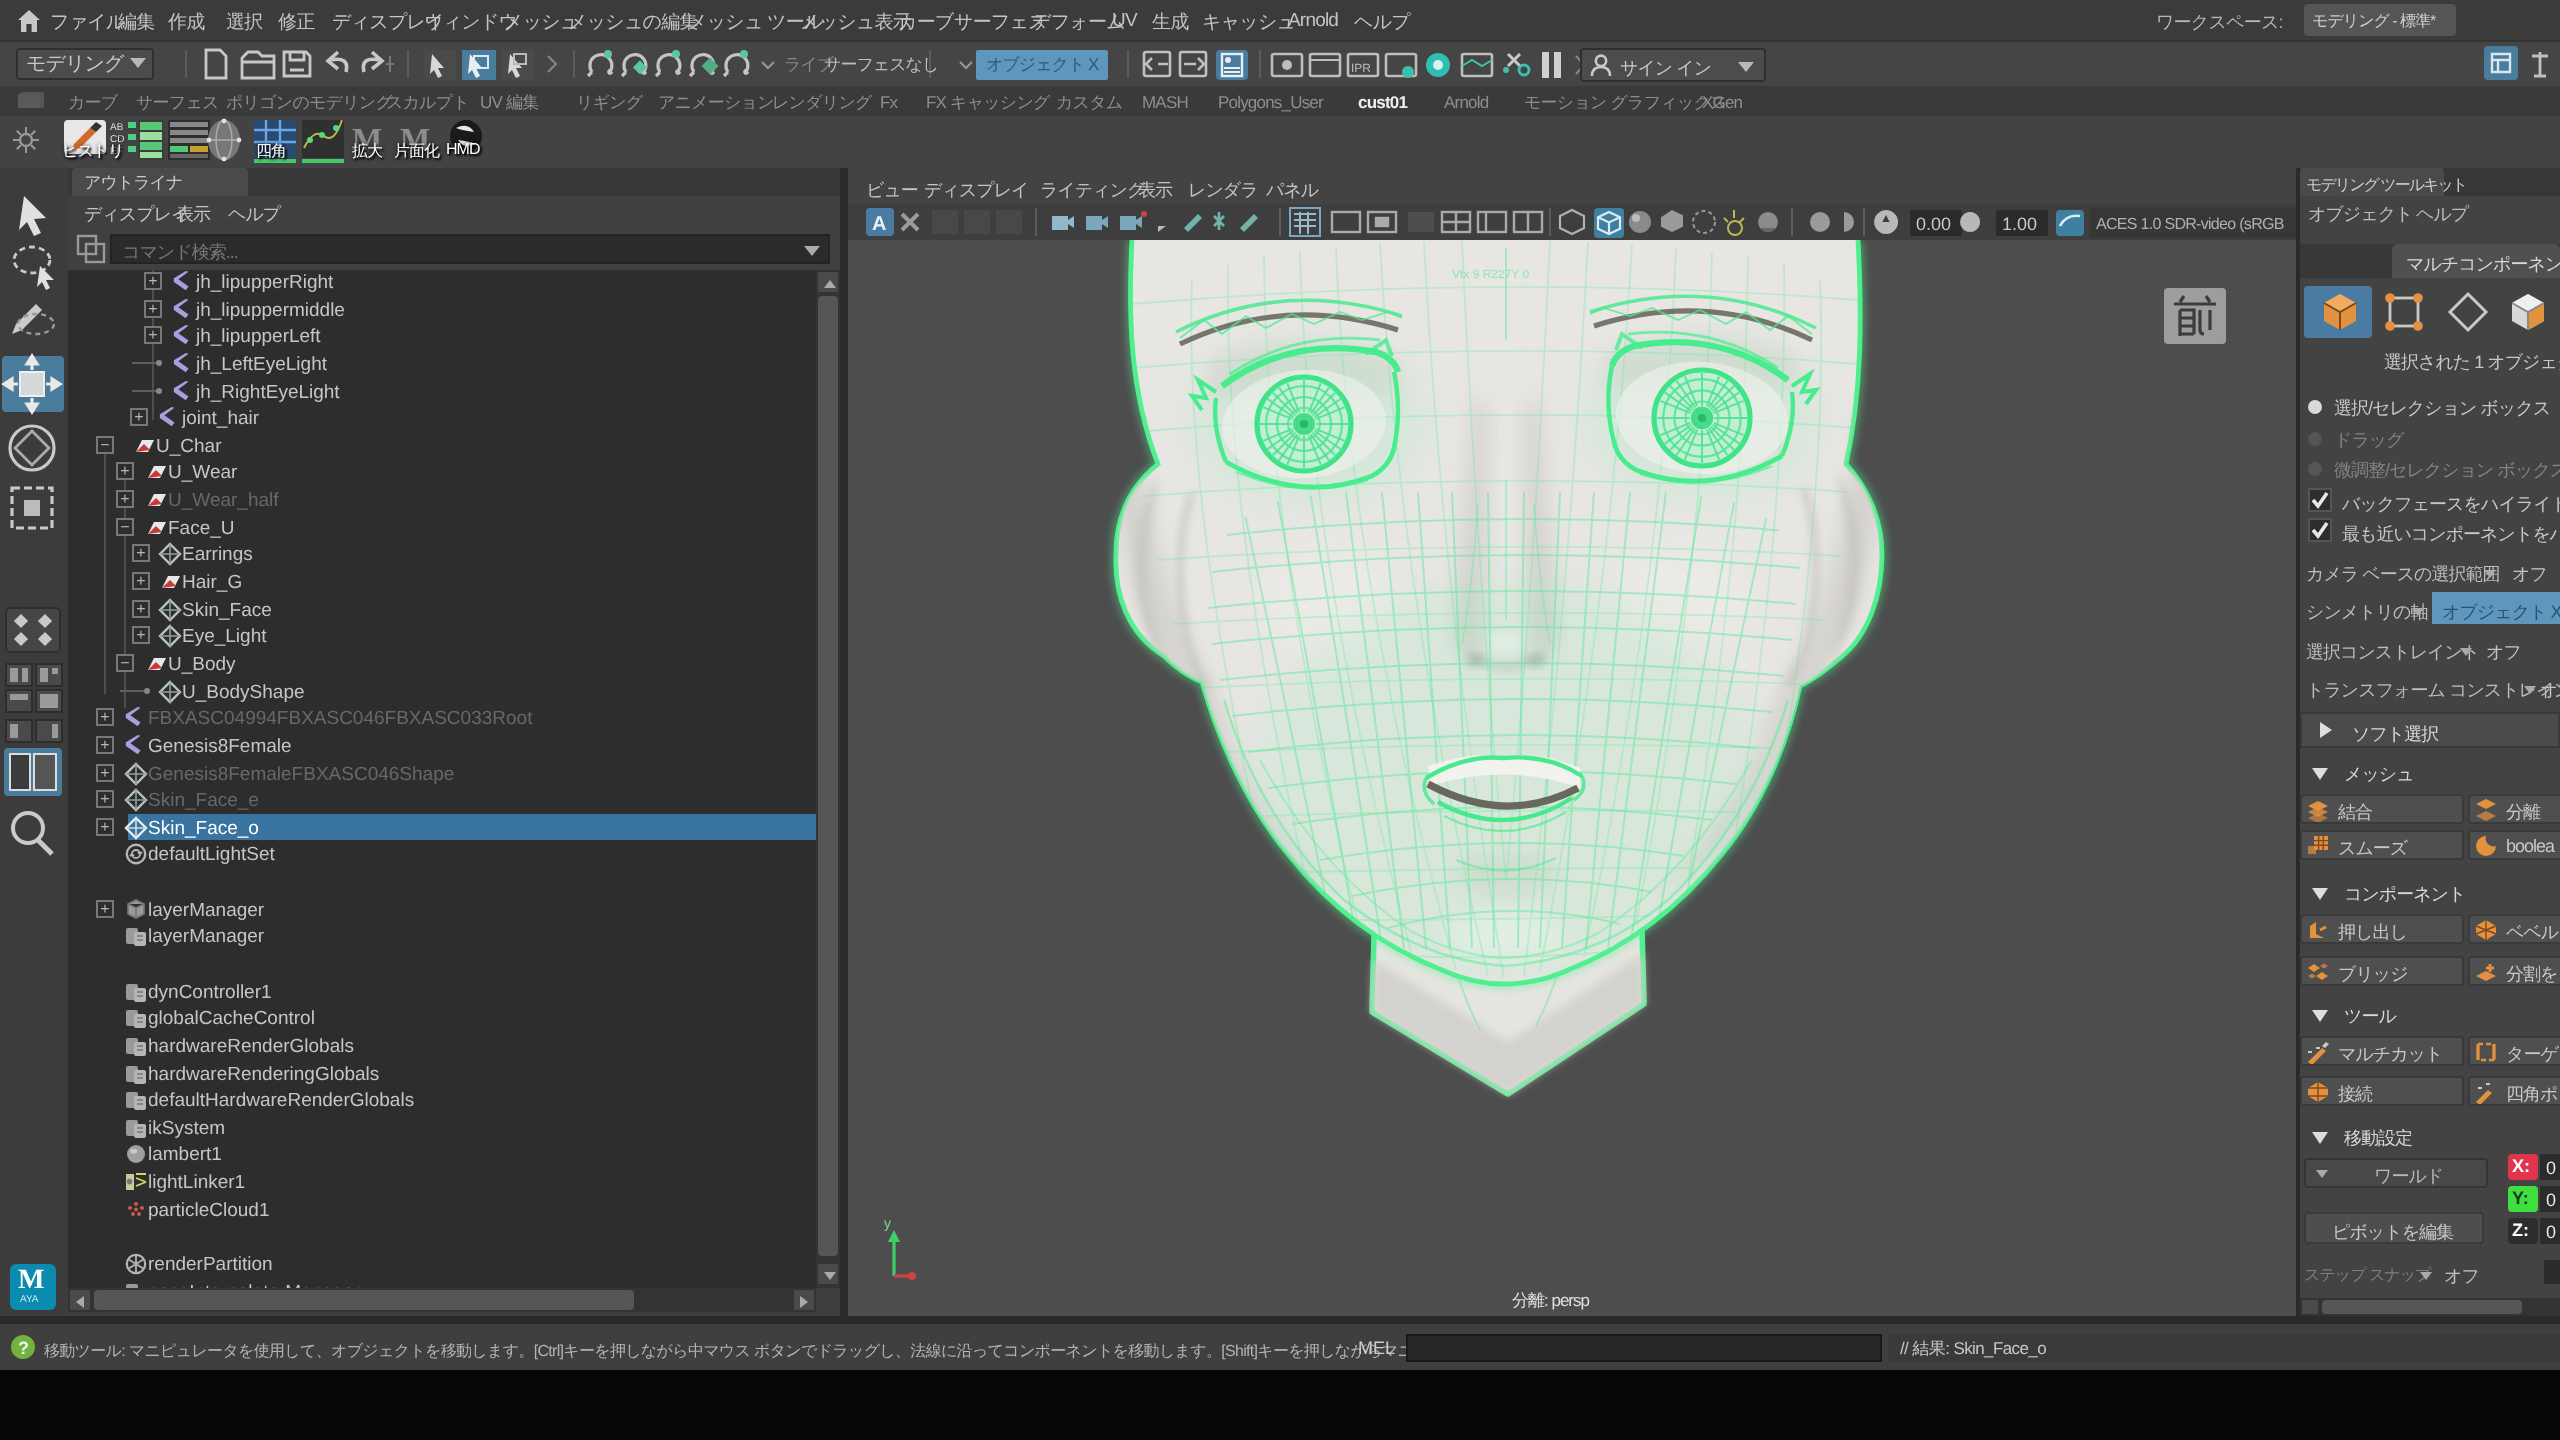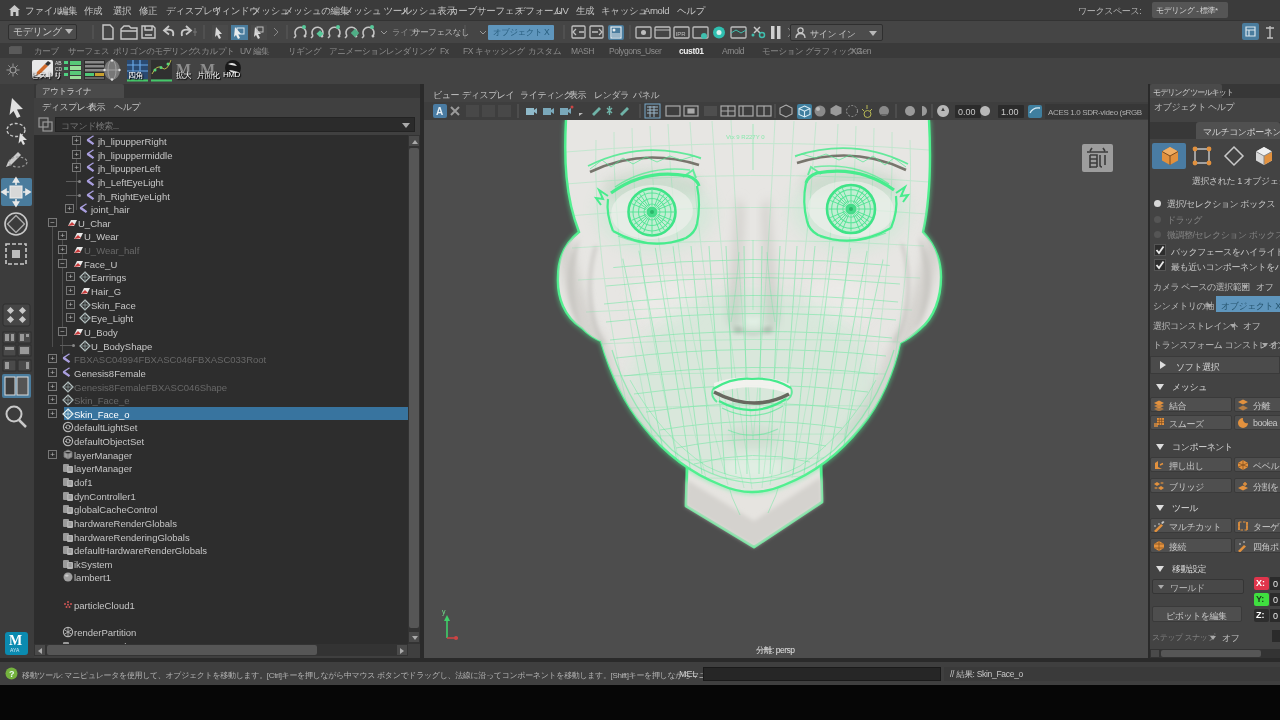--- a/index.html
+++ b/index.html
@@ -507,86 +507,80 @@
               <use href="#i-meshsel"></use>
             </svg>
 <span class="t" style="left:40px;top:1px;color:#ffffff;font-size:9.5px">Skin_Face_o</span>
 </div>
 <div class="orow" style="top:286px">
 <svg class="ab" style="left:28px;top:0px" width="12" height="12">
               <use href="#i-set"></use>
             </svg>
 <span class="t" style="left:40px;top:1px;color:#c6c6c6;font-size:9.5px">defaultLightSet</span>
 </div>
-<div class="orow" style="top:300px">
-<svg class="ab" style="left:28px;top:0px" width="12" height="12">
-              <use href="#i-set"></use>
-            </svg>
-<span class="t" style="left:40px;top:1px;color:#c6c6c6;font-size:9.5px">defaultObjectSet</span>
-</div>
 <div class="orow" style="top:314px">
 <span class="exp" style="left:14px">+</span>
 <svg class="ab" style="left:28px;top:0px" width="12" height="12">
               <use href="#i-layer"></use>
             </svg>
 <span class="t" style="left:40px;top:1px;color:#c6c6c6;font-size:9.5px">layerManager</span>
 </div>
 <div class="orow" style="top:327px">
 <svg class="ab" style="left:28px;top:0px" width="12" height="12">
               <use href="#i-node"></use>
             </svg>
 <span class="t" style="left:40px;top:1px;color:#c6c6c6;font-size:9.5px">layerManager</span>
 </div>
-<div class="orow" style="top:341px">
+<div class="orow" style="top:355px">
 <svg class="ab" style="left:28px;top:0px" width="12" height="12">
               <use href="#i-node"></use>
             </svg>
-<span class="t" style="left:40px;top:1px;color:#c6c6c6;font-size:9.5px">dof1</span>
-</div>
-<div class="orow" style="top:355px">
+<span class="t" style="left:40px;top:1px;color:#c6c6c6;font-size:9.5px">dynController1</span>
+</div>
+<div class="orow" style="top:368px">
 <svg class="ab" style="left:28px;top:0px" width="12" height="12">
               <use href="#i-node"></use>
             </svg>
-<span class="t" style="left:40px;top:1px;color:#c6c6c6;font-size:9.5px">dynController1</span>
-</div>
-<div class="orow" style="top:368px">
+<span class="t" style="left:40px;top:1px;color:#c6c6c6;font-size:9.5px">globalCacheControl</span>
+</div>
+<div class="orow" style="top:382px">
 <svg class="ab" style="left:28px;top:0px" width="12" height="12">
               <use href="#i-node"></use>
             </svg>
-<span class="t" style="left:40px;top:1px;color:#c6c6c6;font-size:9.5px">globalCacheControl</span>
-</div>
-<div class="orow" style="top:382px">
+<span class="t" style="left:40px;top:1px;color:#c6c6c6;font-size:9.5px">hardwareRenderGlobals</span>
+</div>
+<div class="orow" style="top:396px">
 <svg class="ab" style="left:28px;top:0px" width="12" height="12">
               <use href="#i-node"></use>
             </svg>
-<span class="t" style="left:40px;top:1px;color:#c6c6c6;font-size:9.5px">hardwareRenderGlobals</span>
-</div>
-<div class="orow" style="top:396px">
+<span class="t" style="left:40px;top:1px;color:#c6c6c6;font-size:9.5px">hardwareRenderingGlobals</span>
+</div>
+<div class="orow" style="top:409px">
 <svg class="ab" style="left:28px;top:0px" width="12" height="12">
               <use href="#i-node"></use>
             </svg>
-<span class="t" style="left:40px;top:1px;color:#c6c6c6;font-size:9.5px">hardwareRenderingGlobals</span>
-</div>
-<div class="orow" style="top:409px">
+<span class="t" style="left:40px;top:1px;color:#c6c6c6;font-size:9.5px">defaultHardwareRenderGlobals</span>
+</div>
+<div class="orow" style="top:423px">
 <svg class="ab" style="left:28px;top:0px" width="12" height="12">
               <use href="#i-node"></use>
             </svg>
-<span class="t" style="left:40px;top:1px;color:#c6c6c6;font-size:9.5px">defaultHardwareRenderGlobals</span>
-</div>
-<div class="orow" style="top:423px">
-<svg class="ab" style="left:28px;top:0px" width="12" height="12">
-              <use href="#i-node"></use>
-            </svg>
 <span class="t" style="left:40px;top:1px;color:#c6c6c6;font-size:9.5px">ikSystem</span>
 </div>
 <div class="orow" style="top:436px">
 <svg class="ab" style="left:28px;top:0px" width="12" height="12">
               <use href="#i-sphere"></use>
             </svg>
 <span class="t" style="left:40px;top:1px;color:#c6c6c6;font-size:9.5px">lambert1</span>
+</div>
+<div class="orow" style="top:450px">
+<svg class="ab" style="left:28px;top:0px" width="12" height="12">
+              <use href="#i-light"></use>
+            </svg>
+<span class="t" style="left:40px;top:1px;color:#c6c6c6;font-size:9.5px">lightLinker1</span>
 </div>
 <div class="orow" style="top:464px">
 <svg class="ab" style="left:28px;top:0px" width="12" height="12">
               <use href="#i-cloud"></use>
             </svg>
 <span class="t" style="left:40px;top:1px;color:#c6c6c6;font-size:9.5px">particleCloud1</span>
 </div>
 <div class="orow" style="top:491px">
 <svg class="ab" style="left:28px;top:0px" width="12" height="12">
               <use href="#i-part"></use>
@@ -1175,21 +1169,21 @@
  <svg class="ab" style="left:87px;top:456px" width="12" height="12" viewBox="0 0 12 12">
           <path d="M1 11 l6-6 l2 1.5 l-6 6z" fill="#e2913e"></path>
           <path d="M2 4 h3 M6 2 h3" stroke="#c9c9c9" stroke-width="1" stroke-dasharray="2 1"></path>
         </svg>
  <span class="rtxt" style="left:103px;top:457px;color:#c8c8c8">四角ポ</span>
  <span class="ab" style="left:6px;top:482px;width:0;height:0;border-left:4px solid transparent;border-right:4px solid transparent;border-top:6px solid #ddd"></span>
  <span class="rtxt" style="left:22px;top:479px;color:#d8d8d8">移動設定</span>
 
  <div class="ab" style="left:2px;top:495px;width:92px;height:15px;background:#484848;border:1px solid #353535;border-radius:2px"></div>
  <span class="ab" style="left:8px;top:501px;width:0;height:0;border-left:3.5px solid transparent;border-right:3.5px solid transparent;border-top:4.5px solid #aaa"></span>
- <span class="rtxt" style="left:20px;top:498px;color:#b8b8b8">ワールド</span>
+ <span class="rtxt" style="left:37px;top:498px;color:#b8b8b8">ワールド</span>
  <div class="ab" style="left:104px;top:493px;width:15px;height:13px;background:#e0354c;border-radius:2px">
           <span style="position:absolute;left:2px;top:1px;font-size:9px;font-weight:bold;color:#fff">X:</span>
         </div>
  <div class="ab" style="left:120px;top:493px;width:10px;height:13px;background:#2b2b2b"></div>
         <span class="rtxt" style="left:123px;top:495px;color:#e8e8e8">0</span>
  <div class="ab" style="left:104px;top:509px;width:15px;height:13px;background:#3fdf3f;border-radius:2px">
           <span style="position:absolute;left:2px;top:1px;font-size:9px;font-weight:bold;color:#1a3a1a">Y:</span>
         </div>
  <div class="ab" style="left:120px;top:509px;width:10px;height:13px;background:#2b2b2b"></div>
         <span class="rtxt" style="left:123px;top:511px;color:#e8e8e8">0</span>

